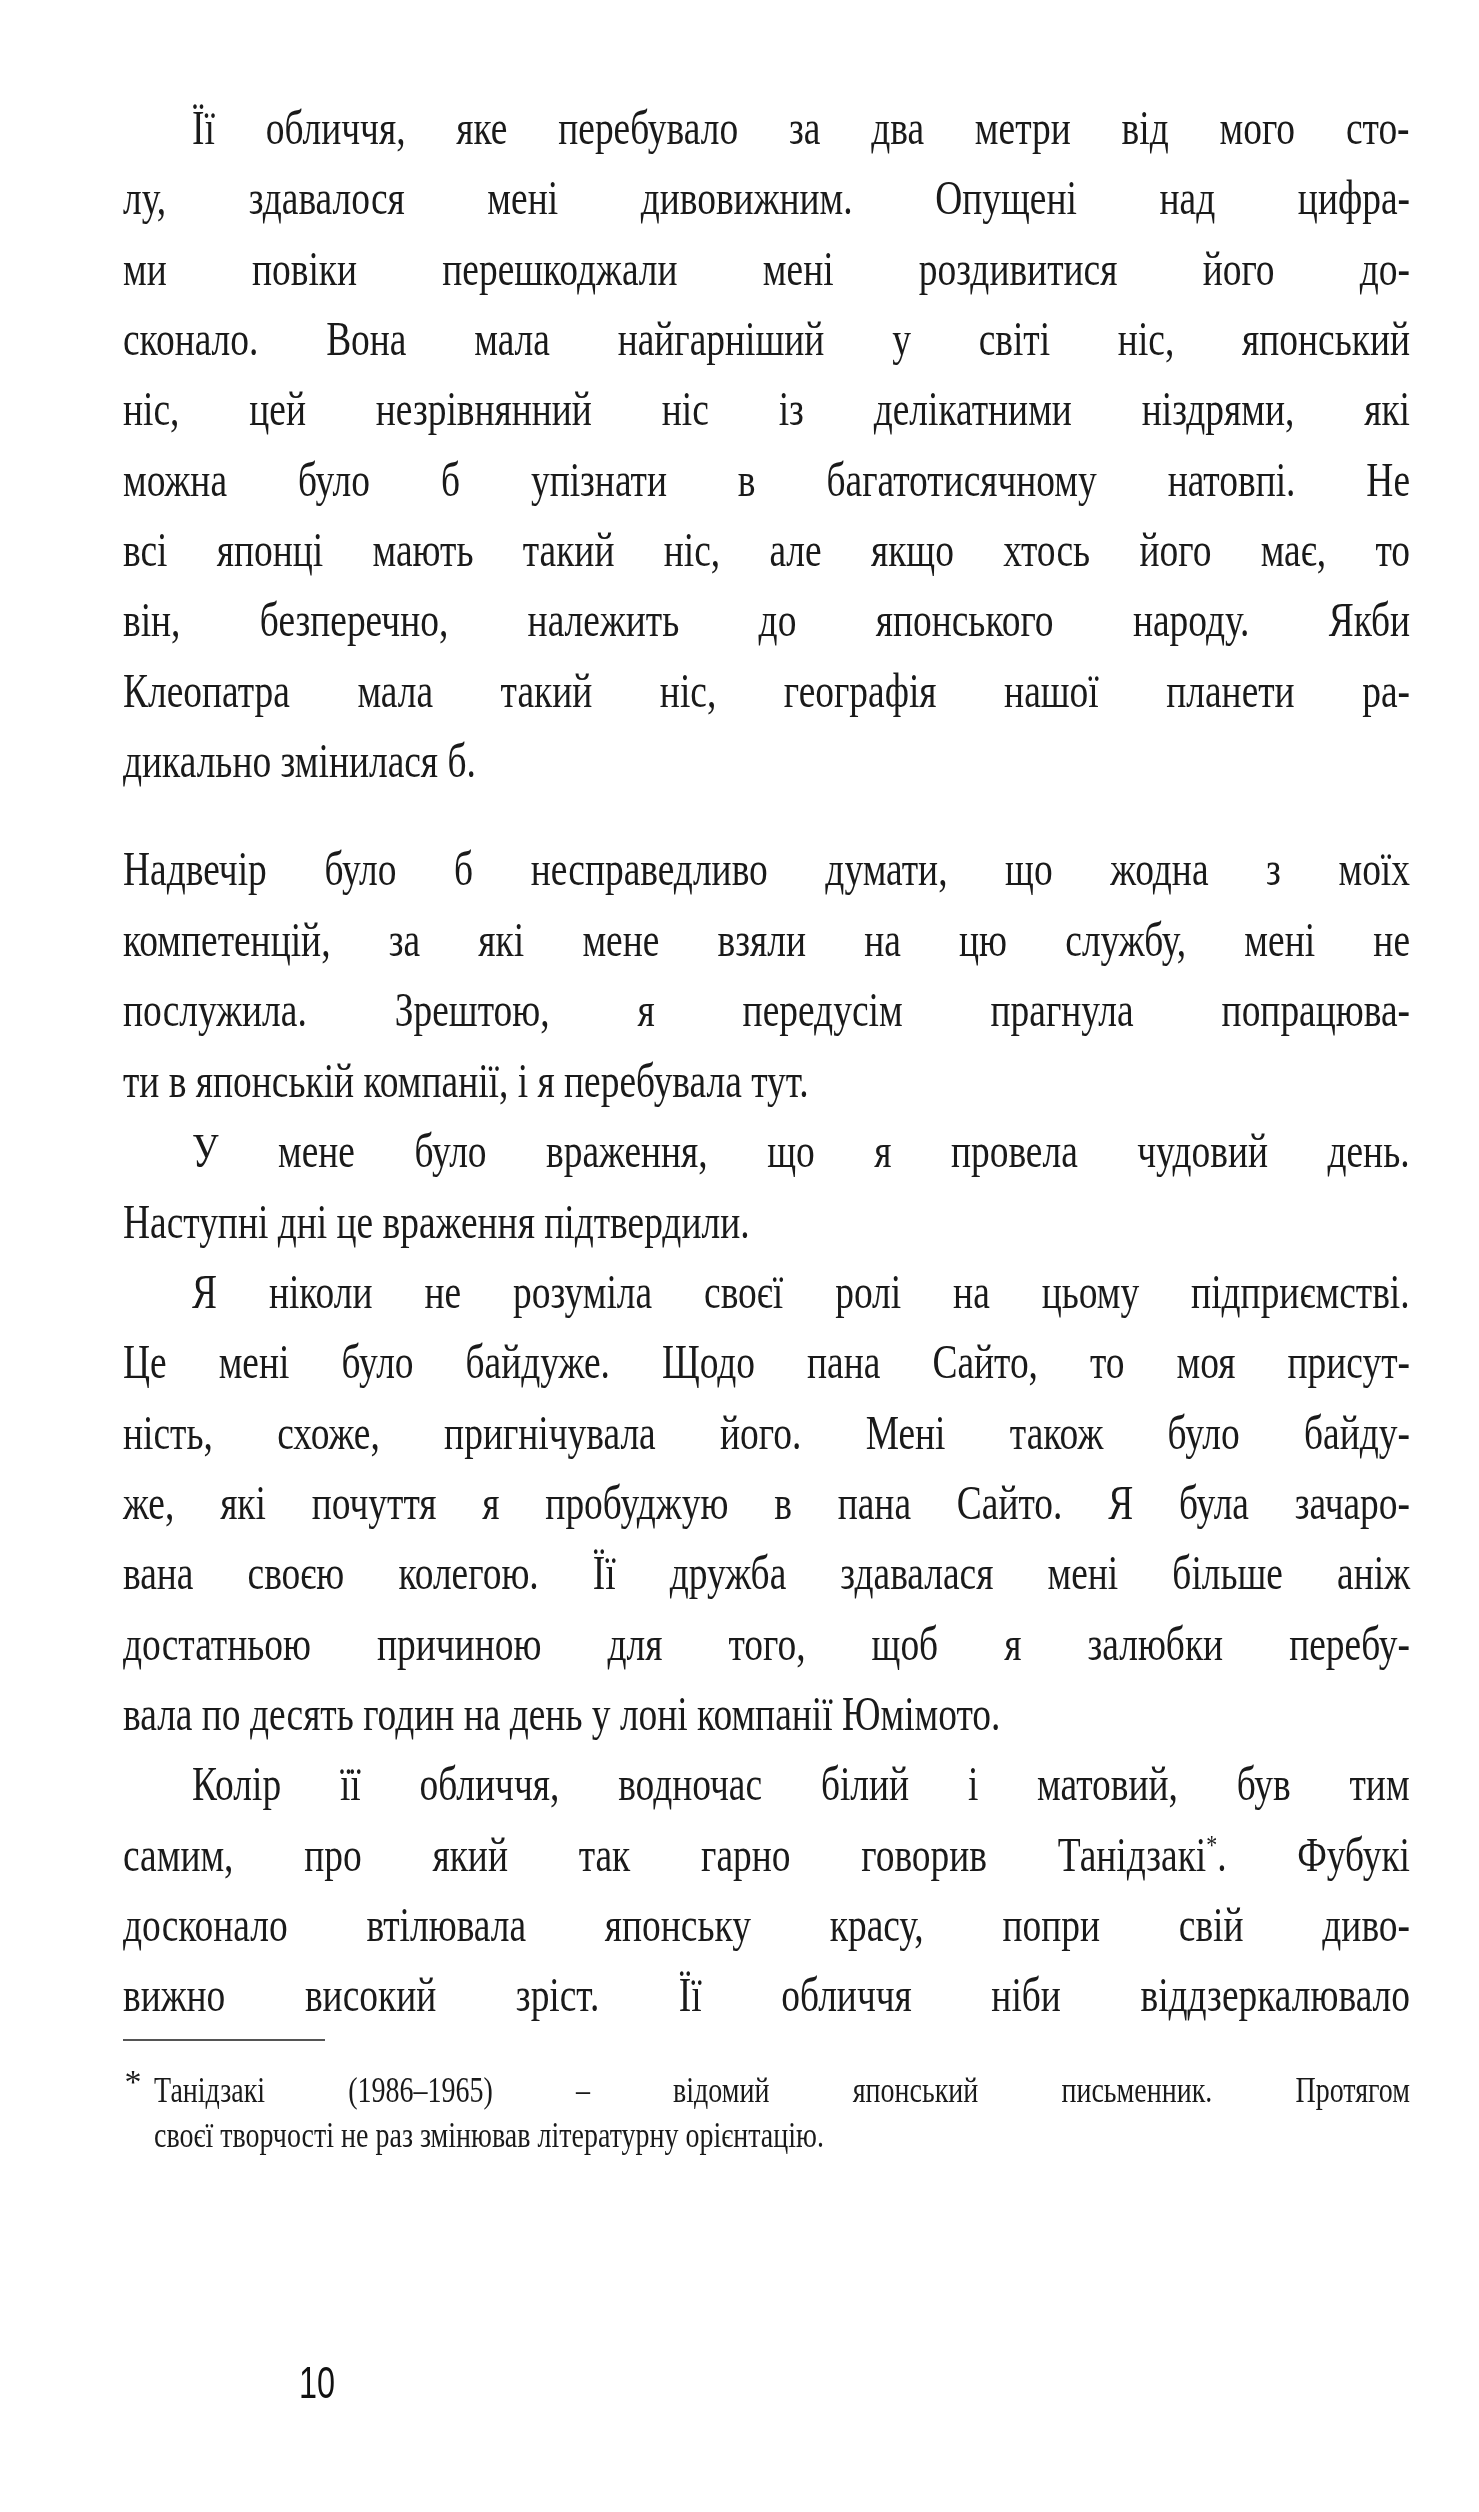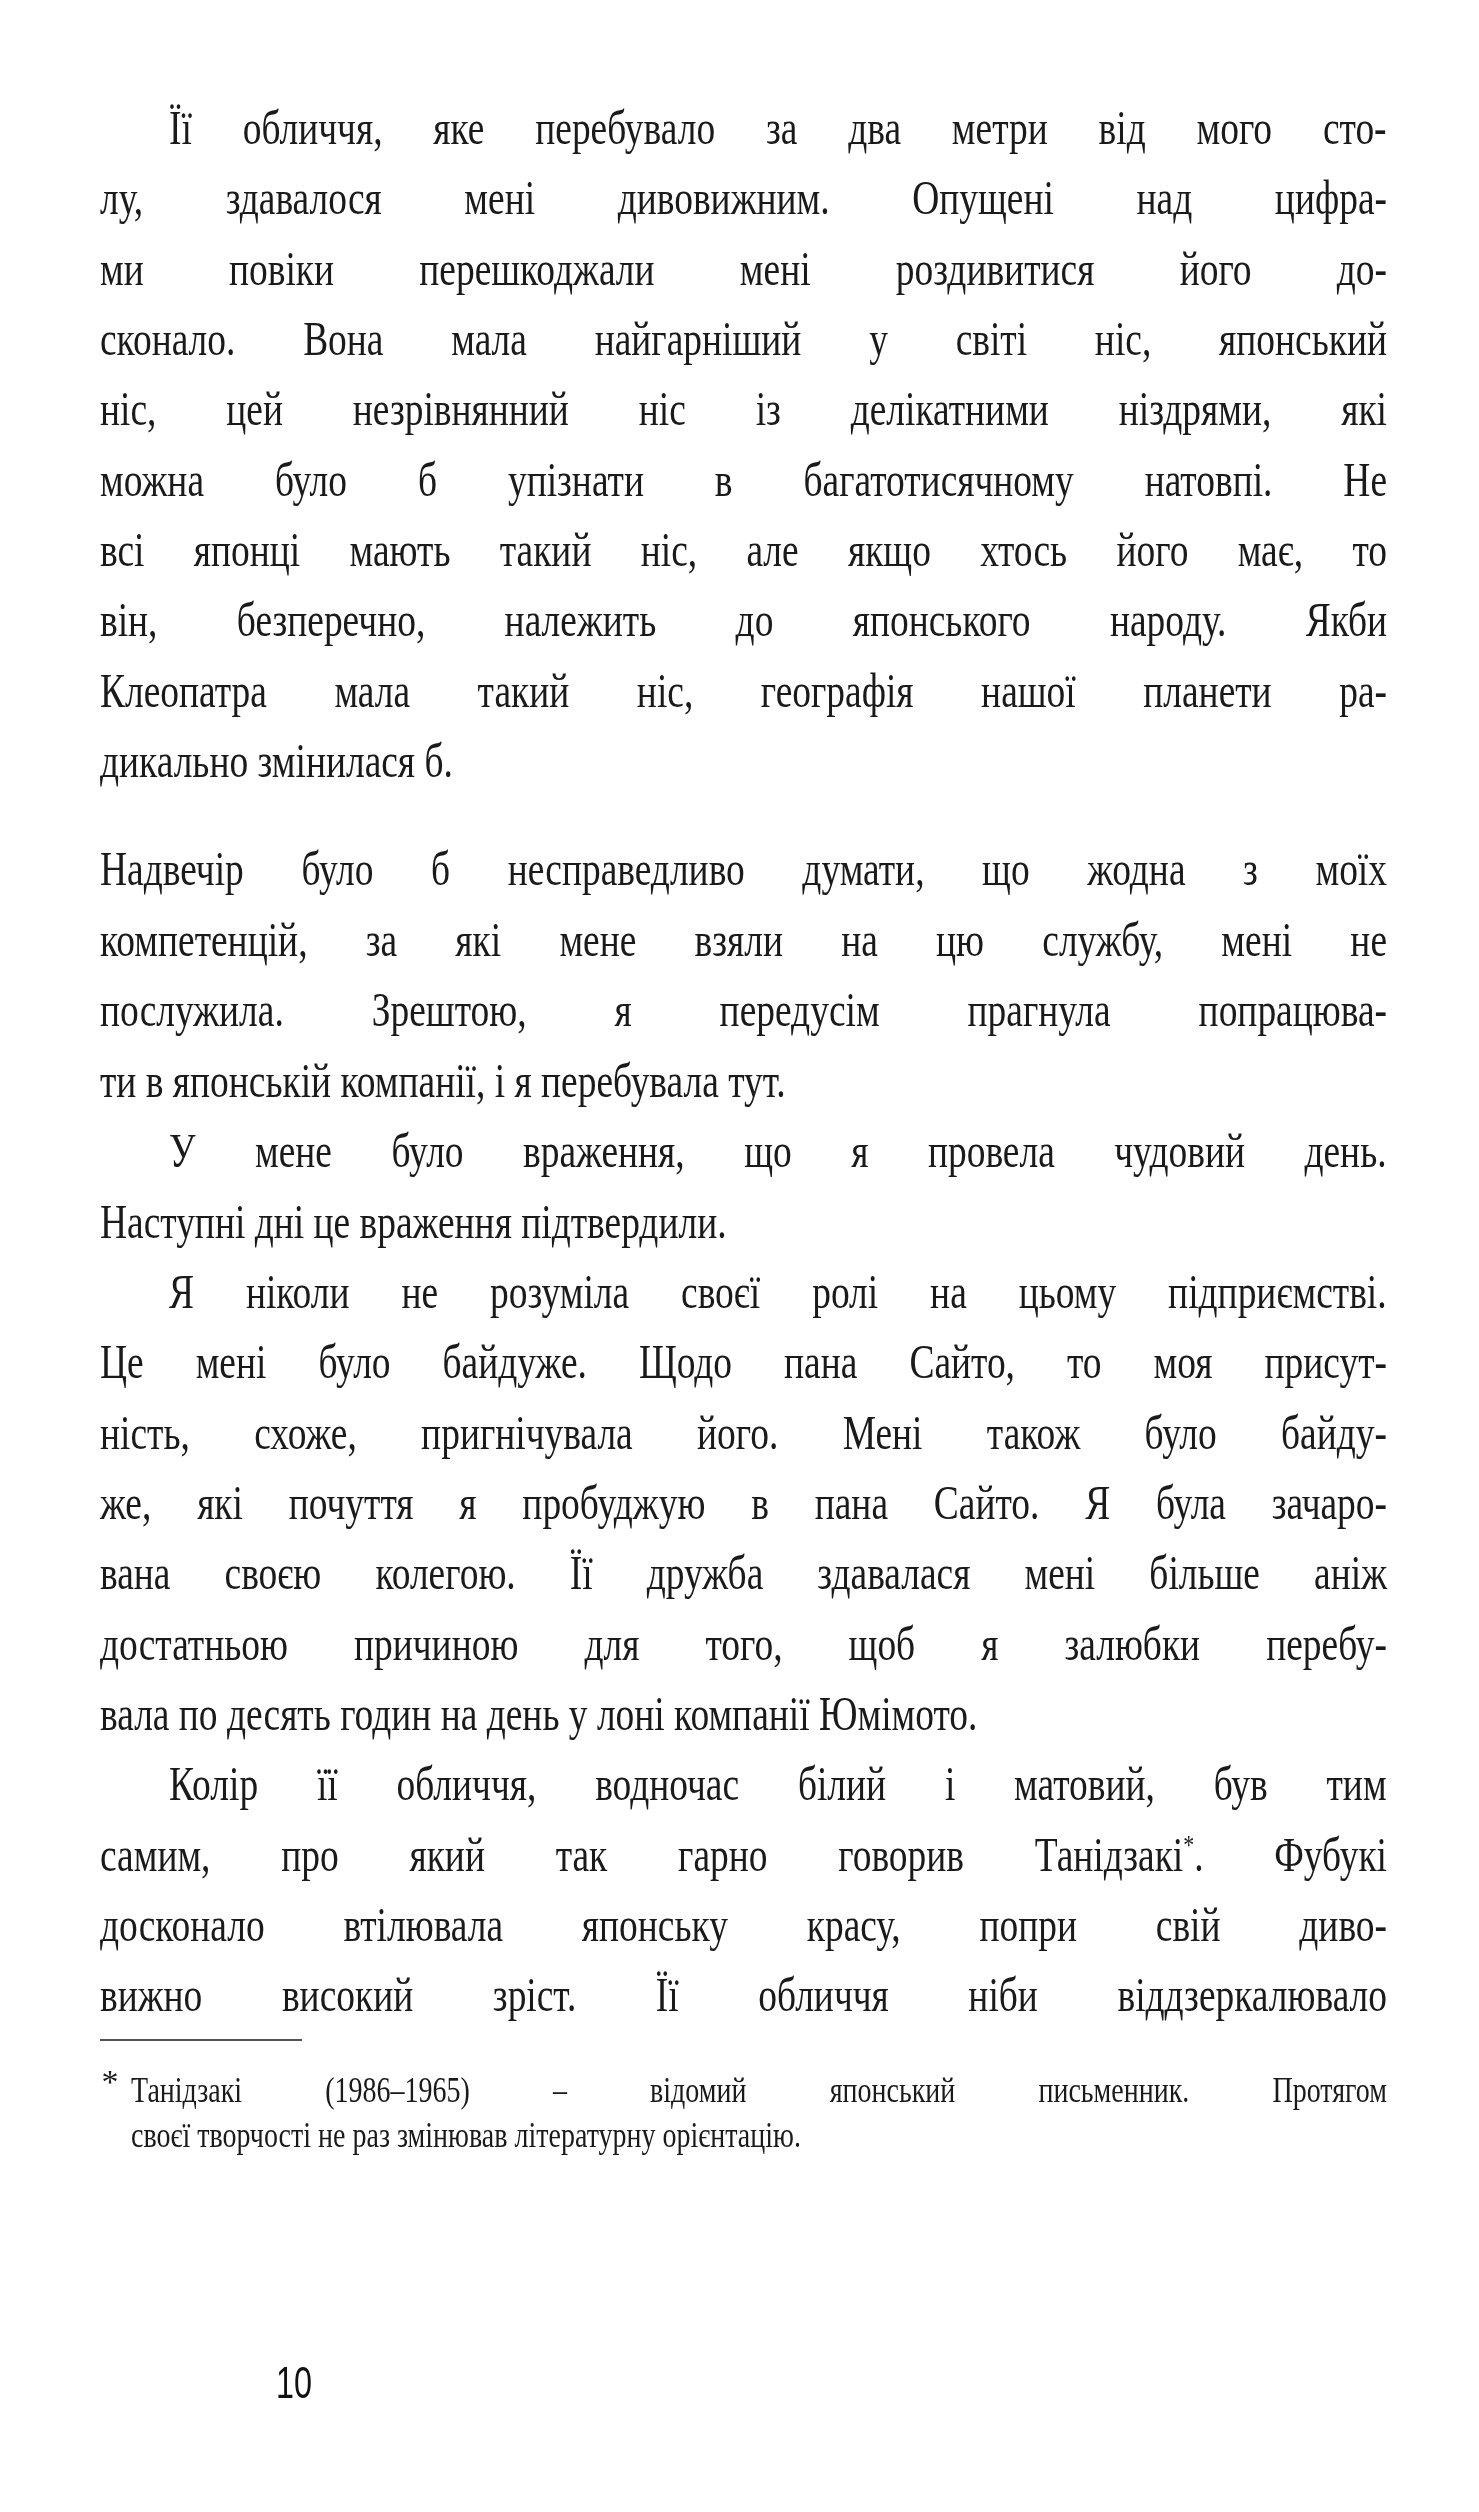--- a/index.html
+++ b/index.html
@@ -10,21 +10,21 @@
   body {
     width: 1480px;
     height: 2512px;
     position: relative;
     overflow: hidden;
     color: #1a1a1a;
     font-family: "Liberation Serif", "DejaVu Serif", serif;
   }
   .page {
     position: absolute;
-    left: 100px;
+    left: 123px;
     top: 0;
     width: 1287px;
     height: 1860px;
   }
   .line {
     position: absolute;
     left: 0;
     white-space: nowrap;
     font-size: 48px;
     line-height: 1;

